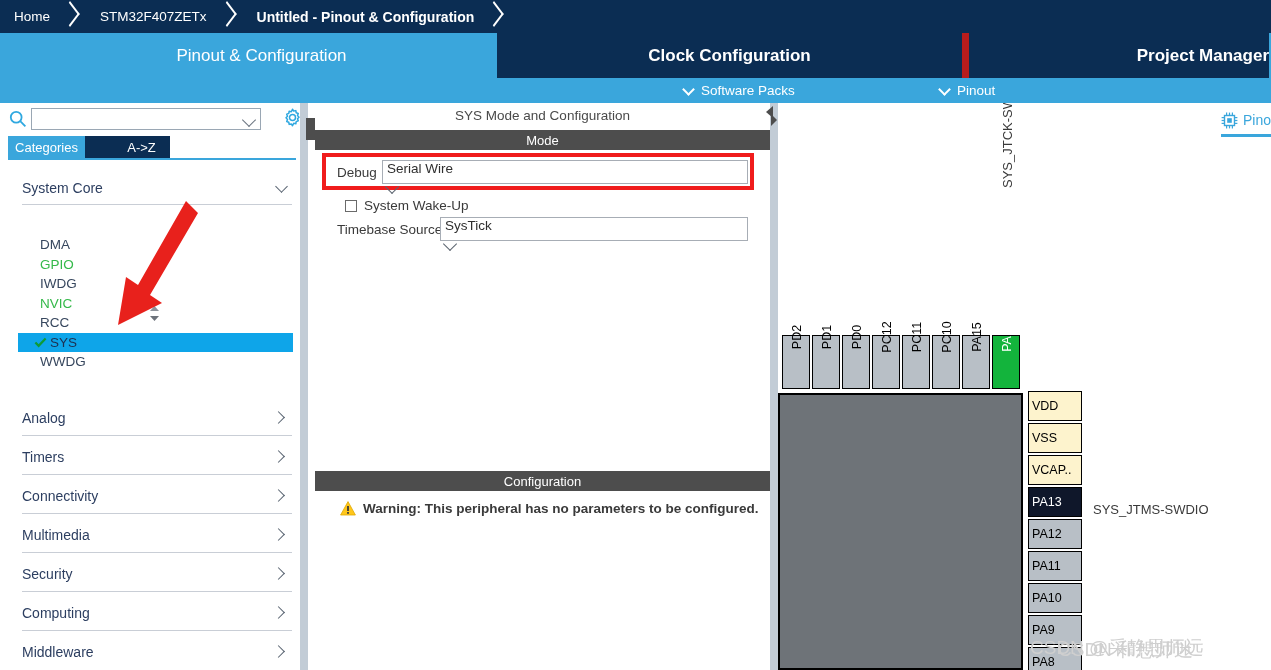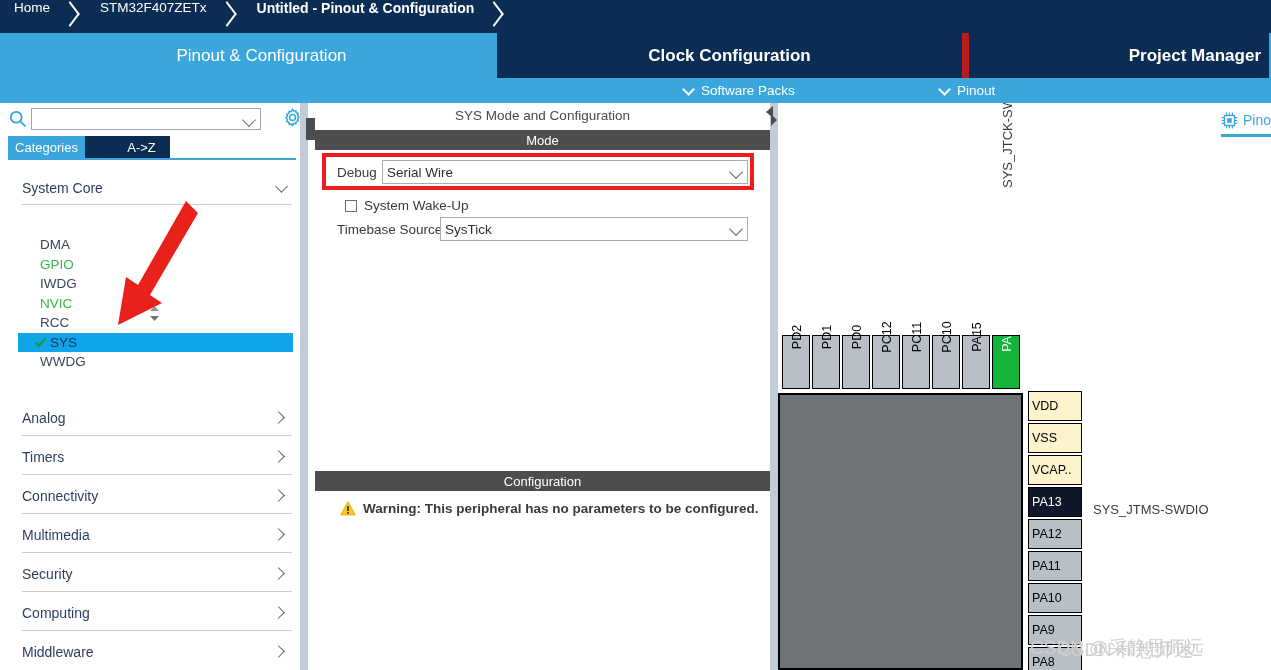--- a/index.html
+++ b/index.html
@@ -11,21 +11,21 @@
     -webkit-font-smoothing:antialiased;
   }
 
   
   #breadcrumb-bar{
     position:absolute;left:0;top:0;width:1271px;height:33px;
     background:#0b2d53;
     display:flex;align-items:center;
   }
   .crumb{
-    display:flex;height:33px;color:#ffffff;
+    display:flex;align-items:center;height:33px;color:#ffffff;
     font-size:13.5px;white-space:nowrap;
   }
   .crumb .crumb-text{padding:0 10px 0 14px;}
   .crumb.active .crumb-text{font-weight:bold;font-size:14px;}
   .crumb-sep{
     width:26px;height:33px;position:relative;flex:none;
   }
   .crumb-sep::before{
     content:"";position:absolute;left:2px;top:6px;
     width:14px;height:14px;
@@ -39,21 +39,21 @@
     background:#3aa6dc;display:flex;
   }
   .main-tab{
     height:45px;display:flex;align-items:center;justify-content:center;
     color:#ffffff;font-size:17px;box-sizing:border-box;
   }
   .main-tab.selected{background:#3aa6dc;}
   .main-tab.unselected{background:#0b2d53;font-weight:bold;}
   #tab-pinout{width:483px;padding-left:40px;}
   #tab-clock{width:472px;border-right:7px solid #b91c1c;margin-left:14px;}
-  #tab-project{width:300px;justify-content:flex-end;padding-right:8px;}
+  #tab-project{width:300px;justify-content:flex-end;}
 
   
   #sub-bar{
     position:absolute;left:0;top:78px;width:1271px;height:25px;
     background:#3aa6dc;
   }
   .sub-item{
     position:absolute;top:0;height:25px;display:flex;align-items:center;
     color:#ffffff;font-size:13.5px;cursor:pointer;
   }
@@ -172,21 +172,21 @@
   }
   #red-box{
     position:absolute;left:7px;top:50px;width:432px;height:37px;
     border:4px solid #f01c1c;box-sizing:border-box;
   }
   #debug-label{
     position:absolute;left:22px;top:62px;font-size:13.5px;color:#3a3a3a;
   }
   .cbx-select{
     position:absolute;border:1px solid #a7adb5;background:#ffffff;
-    height:24px;box-sizing:border-box;display:flex;align-items:center;
+    height:24px;box-sizing:border-box;display:flex;flex-direction:column;
   }
   .cbx-select .cbx-val{
     padding-left:4px;font-size:13.5px;color:#2f2f2f;flex:1;
   }
   .cbx-arrow{
     width:20px;height:22px;position:relative;flex:none;
   }
   .cbx-arrow::before{
     content:"";position:absolute;left:4px;top:6px;width:9px;height:9px;
     border-bottom:1.6px solid #5c6570;border-right:1.6px solid #5c6570;

